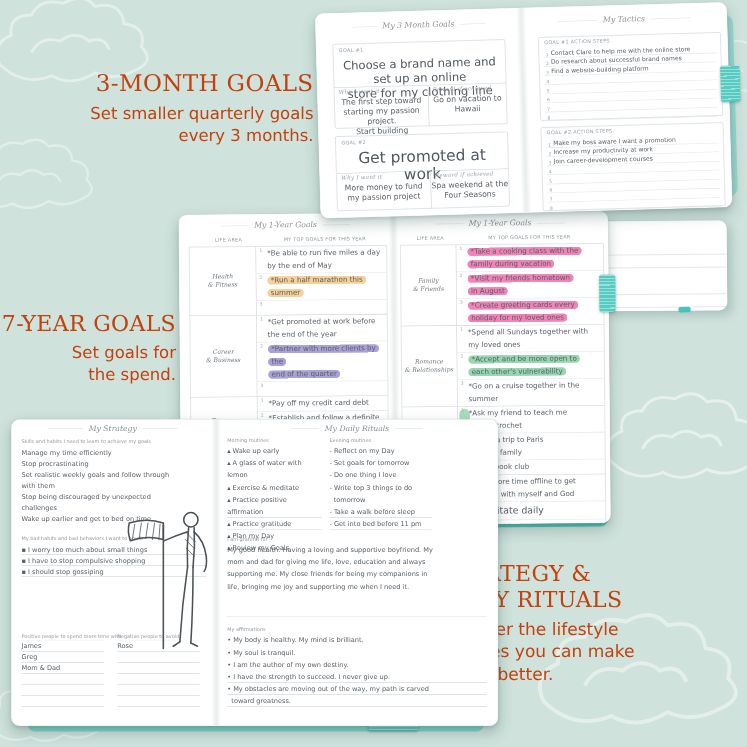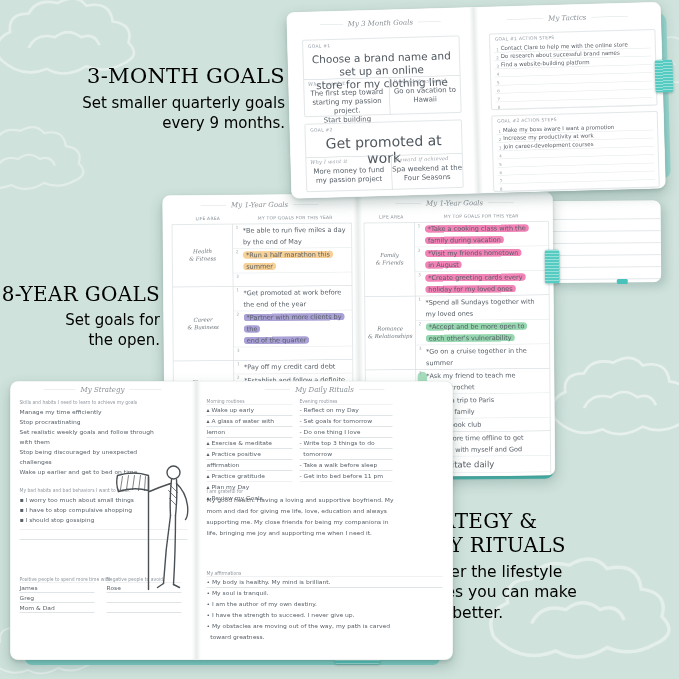--- a/index.html
+++ b/index.html
@@ -1,20 +1,20 @@
 <!DOCTYPE html>
 <html><head>
 <meta charset="utf-8">
 <style>
   html,body{margin:0;padding:0;background:#cfe2dc;}
   .canvas{position:relative;width:679px;height:679px;background:#cfe2dc;overflow:hidden;
           font-family:"DejaVu Sans",sans-serif;}
   .cloud{position:absolute;z-index:0;}
   
-  .annot{position:absolute;color:#000000;z-index:1;}
+  .annot{position:absolute;color:#c2410c;z-index:1;}
   .annot .h{font-family:"DejaVu Serif",serif;font-size:21px;line-height:1.2;letter-spacing:.3px;}
   .annot .b{font-size:15px;line-height:1.32;margin-top:5px;font-weight:500;}
   .ar{text-align:right;}
   .annot-3m{right:394px;top:64px;width:232px;}
   .annot-3m .b{width:206px;margin-left:auto;}
   .annot-1y{right:519px;top:282px;width:160px;}
   .annot-1y .h{font-size:20px;}
   .annot-1y .b{width:116px;margin-left:auto;}
   .annot-st{left:398px;top:509px;width:210px;}
   .annot-st .h{font-size:20px;}
@@ -123,26 +123,26 @@
     </svg>
   <svg class="cloud" style="left:-16px;top:608px;width:120px;height:74px;" viewBox="0 0 120 70">
       <g fill="none" stroke="#ffffff" stroke-width="2" opacity=".4">
         <path d="M8 52 Q2 38 16 32 Q14 18 30 18 Q36 6 52 10 Q66 2 74 12 Q92 8 94 24 Q110 26 106 40 Q116 50 102 56 Q88 64 74 58 Q58 68 44 60 Q24 68 8 52"></path>
         <path d="M30 44 Q36 32 50 36 Q60 28 70 36 Q80 32 84 42"></path>
       </g>
     </svg>
 
   <section class="annot annot-3m ar">
     <div class="h">3-MONTH GOALS</div>
-    <div class="b">Set smaller quarterly goals every 9 months.</div>
+    <div class="b">Set smaller quarterly goals every 3 months.</div>
   </section>
 
   <section class="annot annot-1y ar">
-    <div class="h">8-YEAR GOALS</div>
-    <div class="b">Set goals for the open.</div>
+    <div class="h">7-YEAR GOALS</div>
+    <div class="b">Set goals for the spend.</div>
   </section>
 
   <section class="annot annot-st">
     <div class="h">STRATEGY &amp;</div>
     <div class="h">DAILY RITUALS</div>
     <div class="b">Consider the lifestyle changes you can make to feel better.</div>
   </section>
 
   <div class="spread sp-top">
     <div class="cover" style="left:690px;top:24px;width:70px;height:330px;border-radius:16px;background:#97d7d0;z-index:0;"></div>

